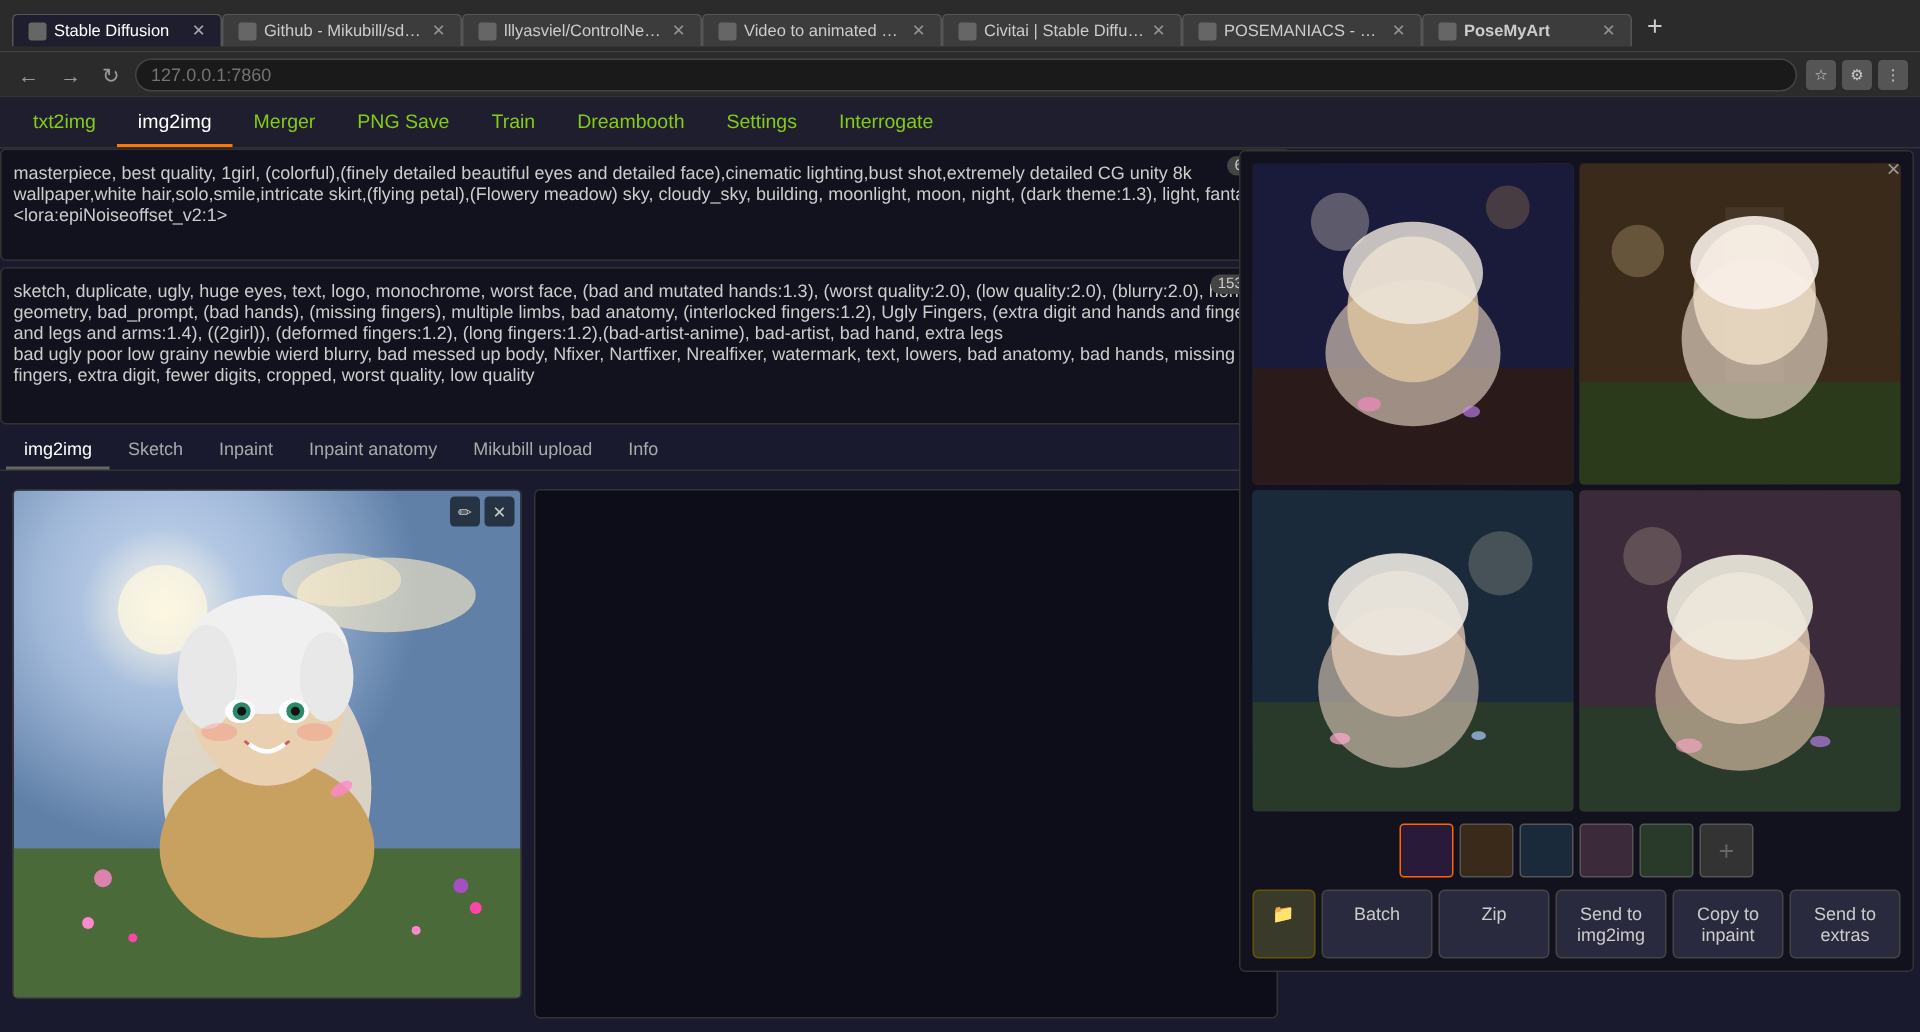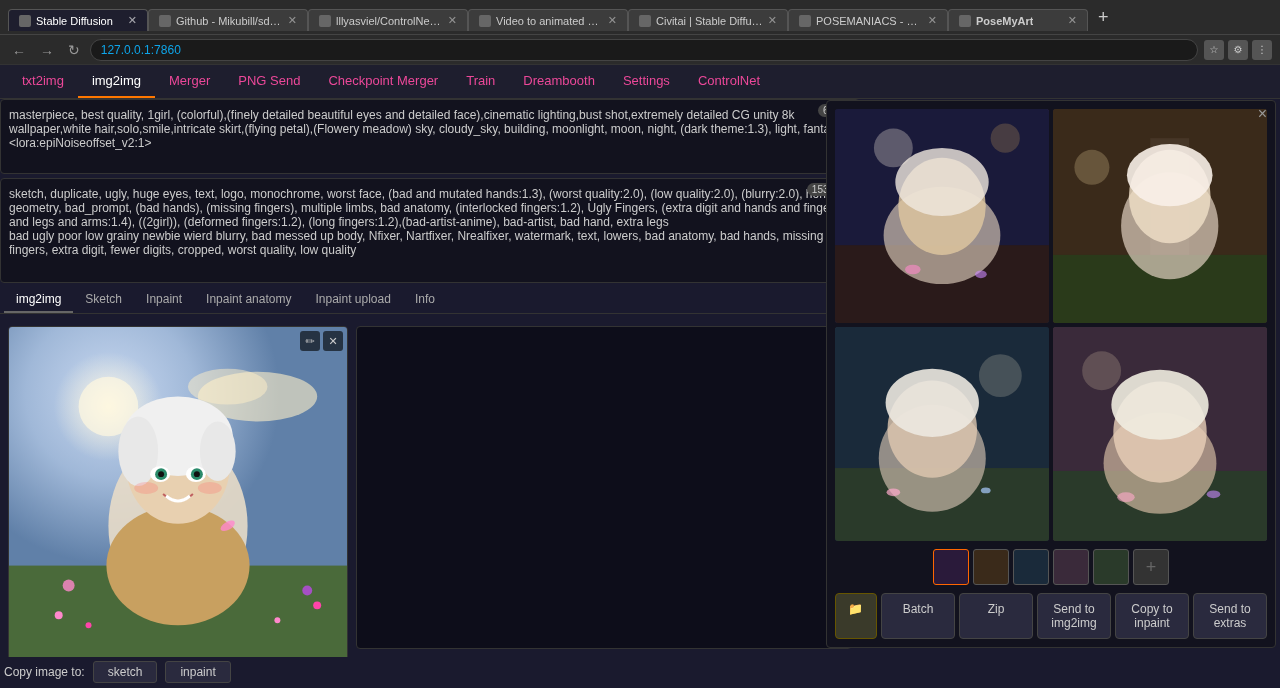--- a/index.html
+++ b/index.html
@@ -17,21 +17,21 @@
     .nav-btn { background: none; border: none; color: #999; cursor: pointer; font-size: 14px; padding: 2px 4px; }
     .address-bar { flex: 1; background: #1a1a1a; border: 1px solid #444; border-radius: 12px; padding: 3px 10px; color: #ccc; font-size: 12px; }
     .browser-icons { display: flex; gap: 4px; }
     .browser-icon { width: 20px; height: 20px; background: #555; border-radius: 3px; display: flex; align-items: center; justify-content: center; font-size: 10px; cursor: pointer; }
 
     
     .app { background: #1a1a2e; min-height: calc(688px - 65px); }
     
     
     .top-nav { display: flex; gap: 0; background: #1e1e2e; border-bottom: 1px solid #333; padding: 0 8px; }
-    .nav-tab { padding: 8px 14px; color: #ec4899; cursor: pointer; font-size: 13px; border-bottom: 2px solid transparent; }
+    .nav-tab { padding: 8px 14px; color: #84cc16; cursor: pointer; font-size: 13px; border-bottom: 2px solid transparent; }
     .nav-tab.active { color: #fff; border-bottom: 2px solid #ff7700; }
     
     
     .prompt-box { background: #12121e; border: 1px solid #333; border-radius: 4px; margin-bottom: 4px; position: relative; }
     .prompt-textarea { width: 100%; background: transparent; border: none; color: #ccc; font-size: 12px; padding: 8px; resize: none; outline: none; font-family: Arial, sans-serif; }
     .prompt-counter { position: absolute; top: 4px; right: 6px; background: #444; color: #ccc; font-size: 10px; padding: 1px 5px; border-radius: 8px; }
 
     
     .img2img-tabs { display: flex; gap: 0; border-bottom: 1px solid #333; margin-bottom: 4px; padding: 0 4px; }
     .img2img-tab { padding: 5px 12px; color: #aaa; cursor: pointer; font-size: 12px; border-bottom: 2px solid transparent; }
@@ -135,40 +135,39 @@
         <span style="overflow:hidden;text-overflow:ellipsis;font-weight:bold;">PoseMyArt</span>
         <span class="tab-close">✕</span>
       </div>
     </div>
   <button class="nav-btn" style="font-size:18px; color:#ccc;">+</button>
 </div>
 <div class="browser-addressbar">
   <button class="nav-btn">←</button>
   <button class="nav-btn">→</button>
   <button class="nav-btn">↻</button>
-  <input class="address-bar" value="127.0.0.1:7860" style="color: #0ea5e9;">
+  <input class="address-bar" value="127.0.0.1:7860" style="color: #737373;">
   <div class="browser-icons">
     <div class="browser-icon">☆</div>
     <div class="browser-icon">⚙</div>
     <div class="browser-icon">⋮</div>
   </div>
 </div>
 
 <div class="app">
 
   <div class="top-nav" id="top-nav-container">
       <div class="nav-tab">txt2img</div>
       <div class="nav-tab active">img2img</div>
       <div class="nav-tab">Merger</div>
-      <div class="nav-tab">PNG Send</div>
-      <div class="nav-tab">Checkpoint Merger</div>
+      <div class="nav-tab">PNG Save</div>
       <div class="nav-tab">Train</div>
       <div class="nav-tab">Dreambooth</div>
       <div class="nav-tab">Settings</div>
-      <div class="nav-tab">ControlNet</div>
+      <div class="nav-tab">Interrogate</div>
     </div>
 
   <div style="display:flex; height: calc(688px - 100px); overflow:hidden;">
 
     <div class="left-section">
 
       <div class="prompt-box" style="height:75px;">
         <textarea class="prompt-textarea" style="height: 62px;">masterpiece, best quality, 1girl, (colorful),(finely detailed beautiful eyes and detailed face),cinematic lighting,bust shot,extremely detailed CG unity 8k wallpaper,white hair,solo,smile,intricate skirt,(flying petal),(Flowery meadow) sky, cloudy_sky, building, moonlight, moon, night, (dark theme:1.3), light, fantasy,
 &lt;lora:epiNoiseoffset_v2:1&gt;</textarea>
         <span class="prompt-counter">69/75</span>
@@ -178,21 +177,21 @@
         <textarea class="prompt-textarea" style="height: 92px;">sketch, duplicate, ugly, huge eyes, text, logo, monochrome, worst face, (bad and mutated hands:1.3), (worst quality:2.0), (low quality:2.0), (blurry:2.0), horror, geometry, bad_prompt, (bad hands), (missing fingers), multiple limbs, bad anatomy, (interlocked fingers:1.2), Ugly Fingers, (extra digit and hands and fingers and legs and arms:1.4), ((2girl)), (deformed fingers:1.2), (long fingers:1.2),(bad-artist-anime), bad-artist, bad hand, extra legs
 bad ugly poor low grainy newbie wierd blurry, bad messed up body, Nfixer, Nartfixer, Nrealfixer, watermark, text, lowers, bad anatomy, bad hands, missing fingers, extra digit, fewer digits, cropped, worst quality, low quality</textarea>
         <span class="prompt-counter">153/225</span>
       </div>
 
       <div class="img2img-tabs" id="img2img-tabs-container">
           <div class="img2img-tab active">img2img</div>
           <div class="img2img-tab">Sketch</div>
           <div class="img2img-tab">Inpaint</div>
           <div class="img2img-tab">Inpaint anatomy</div>
-          <div class="img2img-tab">Inpaint upload</div>
+          <div class="img2img-tab">Mikubill upload</div>
           <div class="img2img-tab">Info</div>
         </div>
 
       <div class="img2img-bottom">
 
         <div class="image-upload-container">
           <div class="portrait-placeholder">
 
             <svg width="340" height="340" viewBox="0 0 340 340" xmlns="http://www.w3.org/2000/svg">
 
@@ -258,25 +257,20 @@
           <div class="img-edit-btns">
             <button class="img-edit-btn">✏</button>
             <button class="img-edit-btn">✕</button>
           </div>
         </div>
 
         <div style="flex:1; background:#0d0d1a; border:1px solid #333; border-radius:4px; margin:4px 4px 4px 0;">
         </div>
       </div>
 
-      <div class="copy-image-row">
-        <span>Copy image to:</span>
-        <button class="copy-btn">sketch</button>
-        <button class="copy-btn">inpaint</button>
-      </div>
     </div>
 
     <div class="right-section">
 
       <button class="generate-btn">Generate</button>
 
       <div class="style-icons-row" style="justify-content: flex-end; gap:4px;">
         <div class="style-icon active" style="color:#fff;">■</div>
         <div class="style-icon">⊞</div>
         <div class="style-icon" style="color:#e040fb;">●</div>

